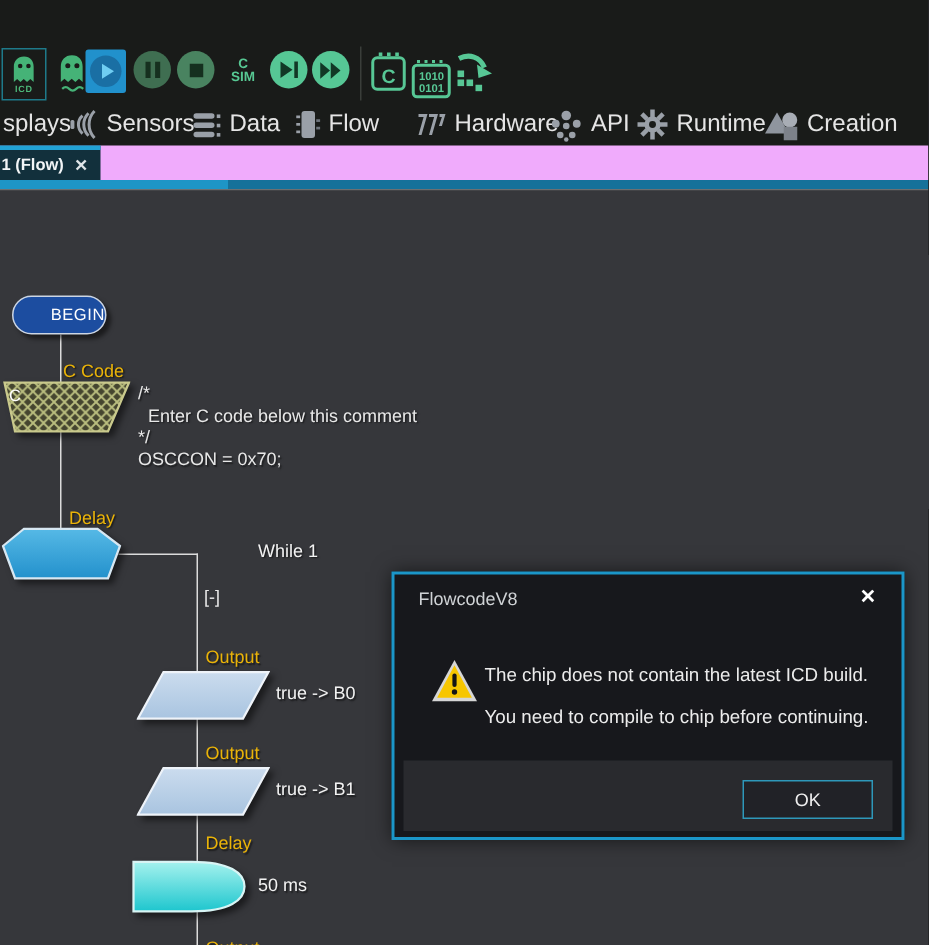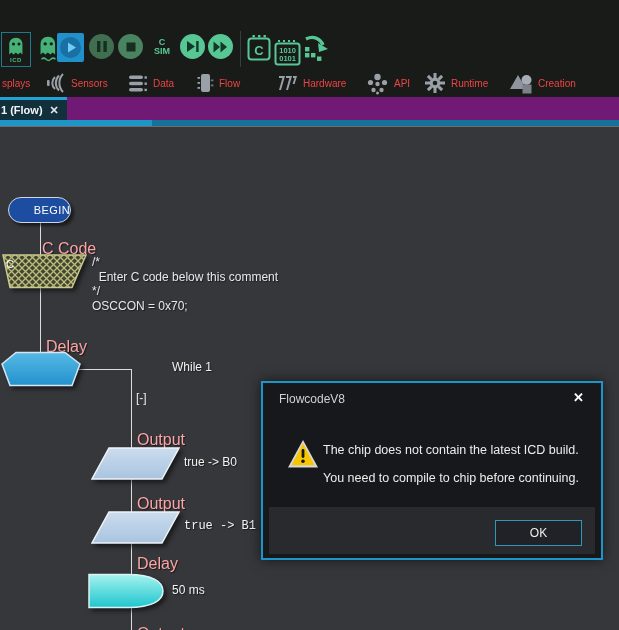--- a/index.html
+++ b/index.html
@@ -12,36 +12,36 @@
   .tsep{position:absolute;left:240px;top:31px;width:1px;height:36px;background:#3a3e3a;}
   .icdbox{border:1px solid #1e7a8a;flex-direction:column;}
   .icdtxt{font-size:6px;color:#4db87a;font-weight:bold;line-height:5px;letter-spacing:.5px;}
   .playbtn{background:#2191cc;border-radius:2px;}
   .circbtn{border-radius:50%;}
   .csim{flex-direction:column;color:#57c893;font-weight:bold;line-height:9px;font-size:9px;}
 
   
   .ribbon{position:absolute;left:0;top:68px;width:619px;height:30px;background:#191b19;}
   .ritem{position:absolute;top:0;height:30px;display:flex;align-items:center;gap:5px;cursor:default;}
-  .rlabel{font-size:10px;color:#ef4444;white-space:nowrap;}
-
-  
-  .tabrow{position:absolute;left:0;top:97px;width:619px;height:23px;background:#701a75;}
+  .rlabel{font-size:16px;color:#e5e5e5;white-space:nowrap;}
+
+  
+  .tabrow{position:absolute;left:0;top:97px;width:619px;height:23px;background:#f0abfc;}
   .tab{position:absolute;left:0;top:0;width:67px;height:23px;background:#12303c;
        border-top:3px solid #22a3d6;box-sizing:border-box;display:flex;align-items:center;}
   .tab-label{font-size:11px;font-weight:bold;color:#f2f5f7;margin-left:1px;white-space:nowrap;}
   .tab-close{font-size:11px;color:#dfe5e9;margin-left:7px;font-weight:bold;}
   .bluebar{position:absolute;left:0;top:120px;width:619px;height:6px;background:#15719a;}
   .bluebar-bright{position:absolute;left:0;top:120px;width:152px;height:6px;background:#1e95c6;}
   .hairline{position:absolute;left:0;top:126px;width:619px;height:1px;background:#6d6f71;}
 
   
   .canvas{position:absolute;left:0;top:127px;width:619px;height:503px;background:#36373b;}
   .fline{position:absolute;background:#dcdcdc;}
-  .flabel{position:absolute;font-size:16px;color:#fca5a5;text-shadow:1px 1px 1px rgba(0,0,0,.55);white-space:nowrap;}
+  .flabel{position:absolute;font-size:12px;color:#eab308;text-shadow:1px 1px 1px rgba(0,0,0,.55);white-space:nowrap;}
   .fval{position:absolute;font-size:12px;color:#f2f2f2;text-shadow:1px 1px 1px rgba(0,0,0,.5);white-space:nowrap;}
   .begin{position:absolute;left:8px;top:197px;width:63px;height:26px;background:#1c4da0;
          border:1.5px solid #ccd6e4;border-radius:13px;box-sizing:border-box;
          display:flex;align-items:center;justify-content:flex-end;
          font-size:11px;color:#ffffff;letter-spacing:.4px;
          box-shadow:3px 3px 3px rgba(0,0,0,.5);}
   .shape{position:absolute;filter:drop-shadow(3px 3px 2px rgba(0,0,0,.5));}
   .cletter{position:absolute;left:6px;top:258px;font-size:11px;color:#ffffff;}
   .code{position:absolute;left:92px;top:255px;font-size:12px;line-height:14.7px;
         color:#e8e8e8;white-space:pre;text-shadow:1px 1px 1px rgba(0,0,0,.5);}
@@ -303,21 +303,21 @@
       </linearGradient>
     </defs>
     <polygon points="18,1 88,1 71,32 1,32" fill="url(#outg)" stroke="#eef3f9" stroke-width="1.5"></polygon>
   </svg>
   <div class="fval" style="left:184px;top:455px;">true -&gt; B0</div>
 
   <div class="flabel" style="left:137px;top:495px;">Output</div>
   <svg class="shape" style="left:91px;top:511px;" width="89" height="33">
     <polygon points="18,1 88,1 71,32 1,32" fill="url(#outg)" stroke="#eef3f9" stroke-width="1.5"></polygon>
   </svg>
-  <div class="fval" style="left:184px;top:519px;font-family:Liberation Mono, monospace;">true -&gt; B1</div>
+  <div class="fval" style="left:184px;top:519px;">true -&gt; B1</div>
 
   <div class="flabel" style="left:137px;top:555px;">Delay</div>
   <svg class="shape" style="left:88px;top:573px;" width="77" height="36">
     <defs>
       <linearGradient id="delg" x1="0" y1="0" x2="0" y2="1">
         <stop offset="0" stop-color="#a5f2ee"></stop>
           <stop offset="1" stop-color="#1ec6ce"></stop>
       </linearGradient>
     </defs>
     <path d="M1,1.5 H40 C65,1.5 75,9 75,18 C75,27 65,34.5 40,34.5 H1 Z" fill="url(#delg)" stroke="#d8f4f4" stroke-width="1.5"></path>

